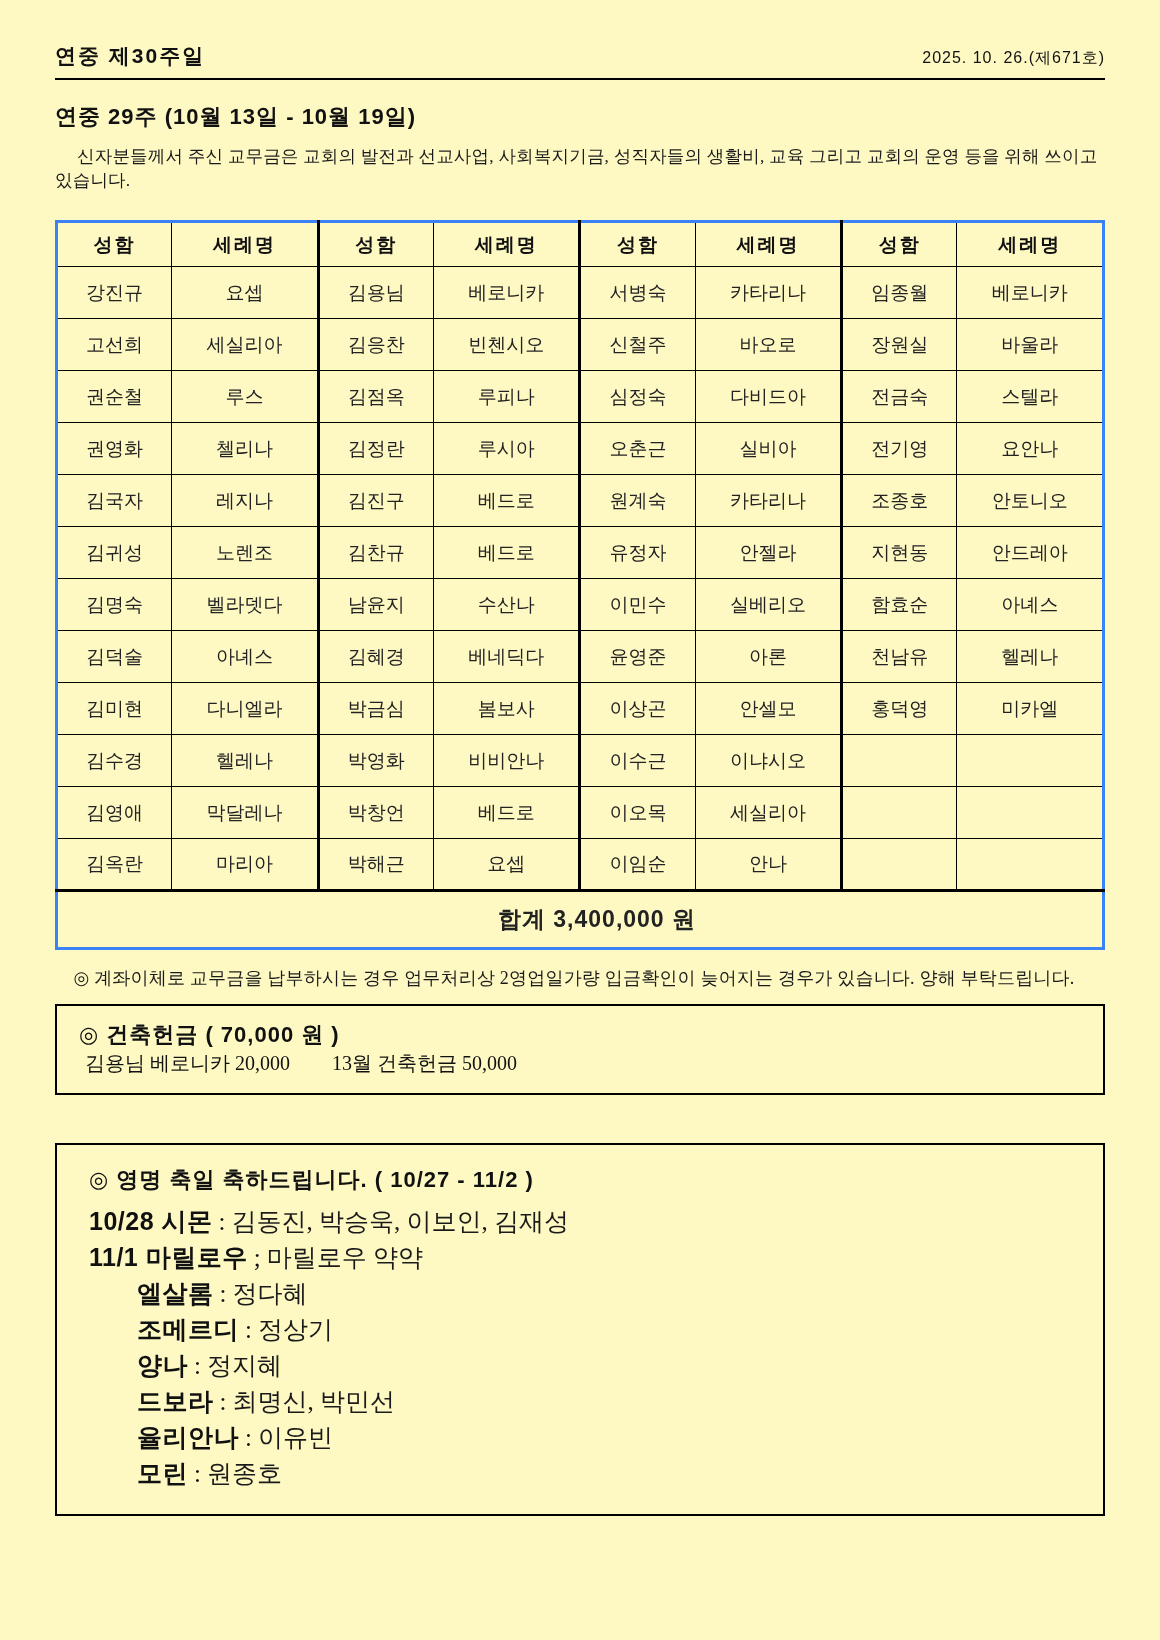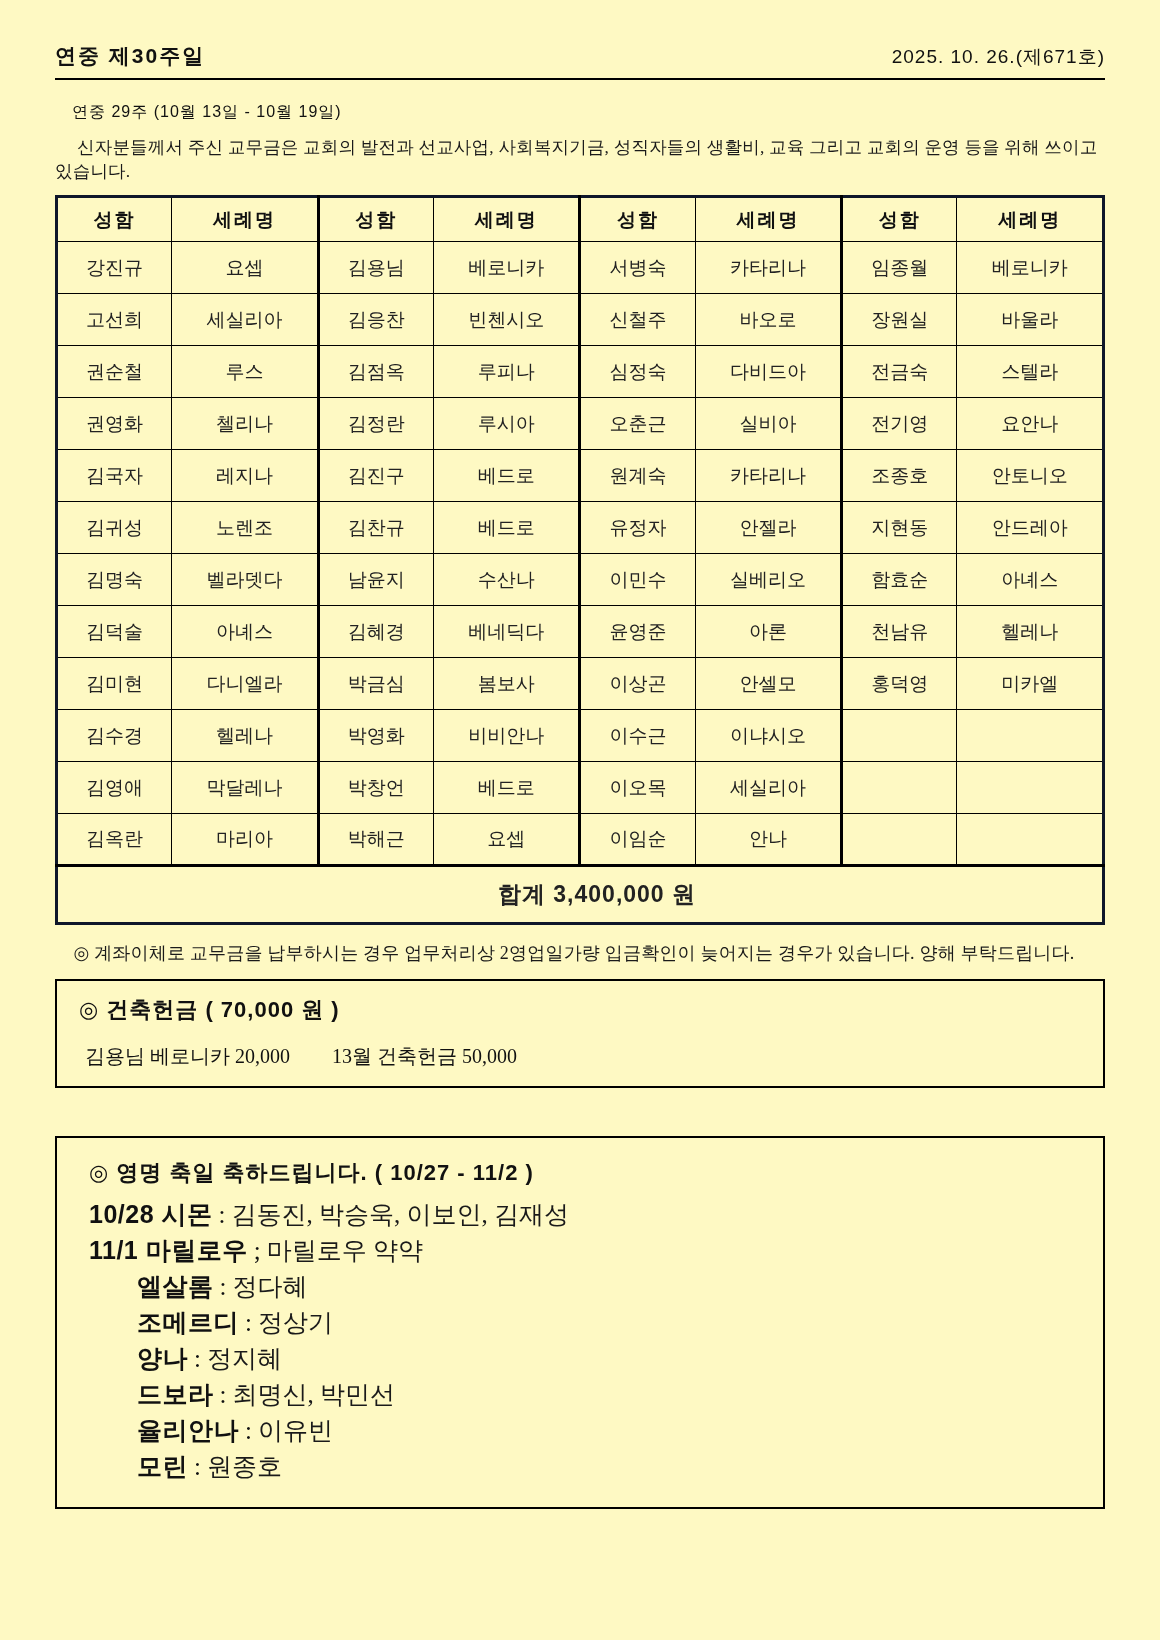--- a/index.html
+++ b/index.html
@@ -15,38 +15,38 @@
     position: relative;
   }
   
   .topbar { display: flex; justify-content: space-between; align-items: baseline; }
   .top-left {
     font-family: "Liberation Sans", "DejaVu Sans", sans-serif;
     font-weight: 900; font-size: 21px; letter-spacing: 2px;
   }
   .top-right {
     font-family: "Liberation Sans", "DejaVu Sans", sans-serif;
-    font-size: 19px; letter-spacing: 1px;
+    font-size: 16px; letter-spacing: 1px;
   }
   .rule { border-bottom: 2px solid #000; margin-top: 8px; }
 
   .section-title {
     font-family: "Liberation Sans", "DejaVu Sans", sans-serif;
-    font-weight: 400; font-size: 16px; letter-spacing: 1px;
-    margin: 22px 0 0 17px;
+    font-weight: 700; font-size: 22px; letter-spacing: 1px;
+    margin: 22px 0 0 0;
   }
   .desc {
     font-size: 17.5px; margin: 12px 0 0 0; text-indent: 22px;
     letter-spacing: 0.2px; color: #1a1a1a;
   }
 
   
   table.donor-table {
-    width: 100%; border-collapse: collapse; margin-top: 12px;
-    border: 3px solid #0f172a;
+    width: 100%; border-collapse: collapse; margin-top: 28px;
+    border: 3px solid #3b82f6;
     table-layout: fixed;
   }
   .donor-table th, .donor-table td {
     border: 1.5px solid #000;
     text-align: center; vertical-align: middle;
     padding: 0;
   }
   .donor-table th {
     height: 45px;
     font-family: "Liberation Sans", "DejaVu Sans", sans-serif;
@@ -73,21 +73,21 @@
 
   .box {
     border: 2.5px solid #000;
     margin-top: 14px;
     padding: 14px 28px 16px 22px;
   }
   .box-title {
     font-family: "Liberation Sans", "DejaVu Sans", sans-serif;
     font-weight: 900; font-size: 22px; letter-spacing: 1px;
   }
-  .box-line { font-size: 20px; margin-top: 18px; padding-left: 6px; }
+  .box-line { font-size: 20px; margin-top: 0; padding-left: 6px; }
   .box-line .gap { display: inline-block; width: 42px; }
 
   .box.feast { margin-top: 48px; padding: 20px 24px 28px 32px; }
   .feast-list { margin-top: 14px; }
   .feast-line { margin-top: 11px; font-size: 25px; line-height: 24px; }
   .feast-line.indent { padding-left: 48px; }
   .feast-label {
     font-family: "Liberation Sans", "DejaVu Sans", sans-serif;
     font-weight: 700; letter-spacing: 0.5px;
   }

